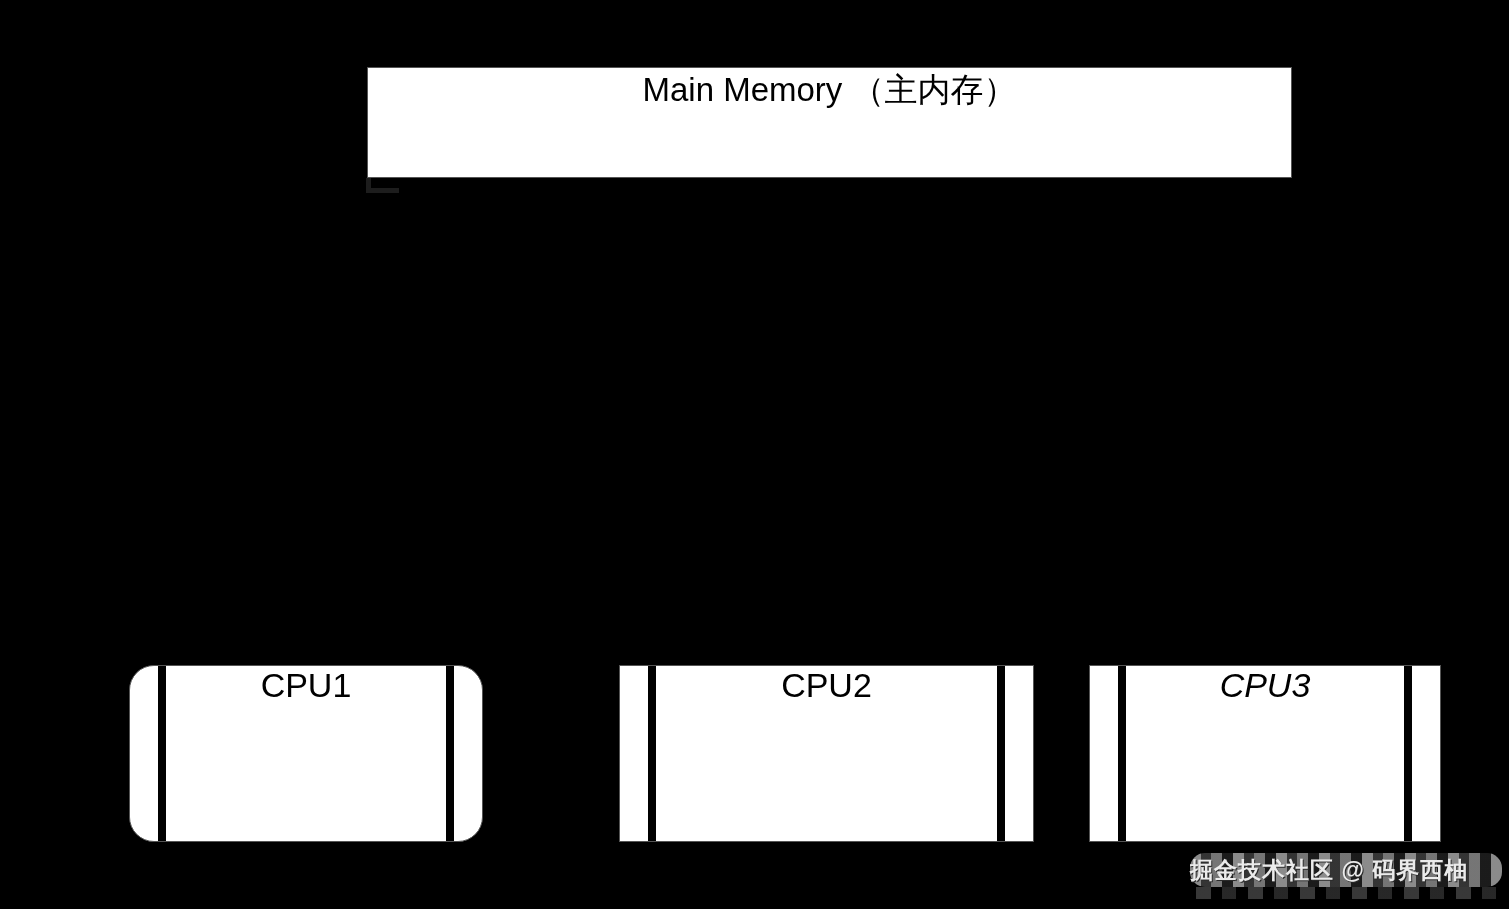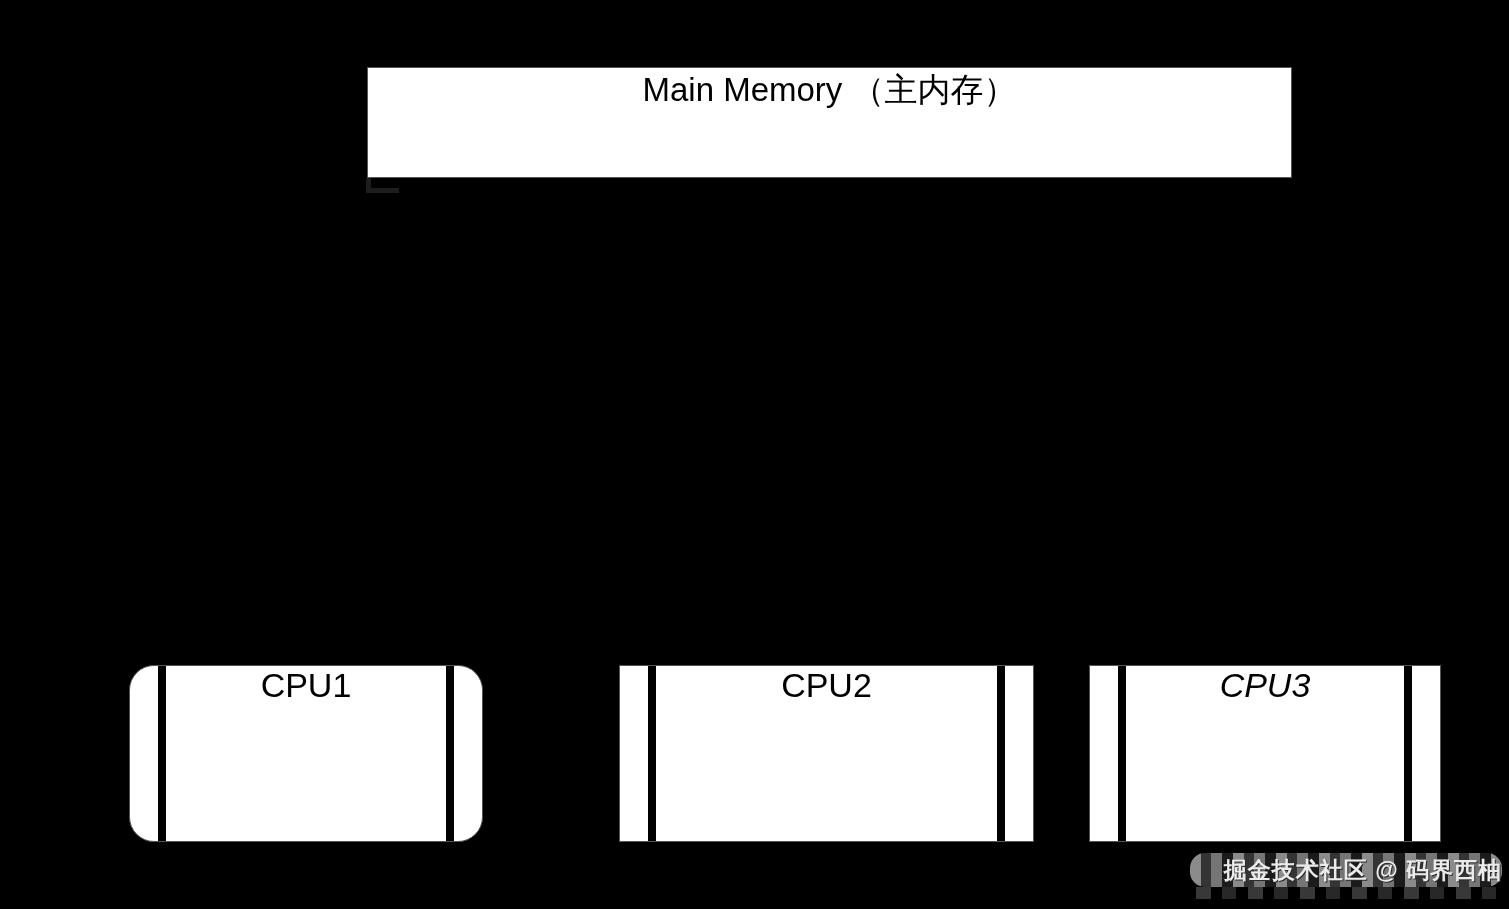--- a/index.html
+++ b/index.html
@@ -63,21 +63,21 @@
     border-left: 5px solid #1d1d1d;
     border-bottom: 5px solid #1d1d1d;
   }
   .watermark {
     position: absolute;
     left: 1190px;
     top: 853px;
     width: 312px;
     height: 34px;
     line-height: 34px;
-    text-align: right;
+    text-align: left;
     background: repeating-linear-gradient(
       90deg,
       rgba(154,154,154,0.9) 0 11px,
       rgba(70,70,70,0.75) 11px 21px,
       rgba(138,138,138,0.85) 21px 32px,
       rgba(34,34,34,0.8) 32px 43px
     );
     color: #ebebeb;
     font-size: 23px;
     font-weight: bold;

